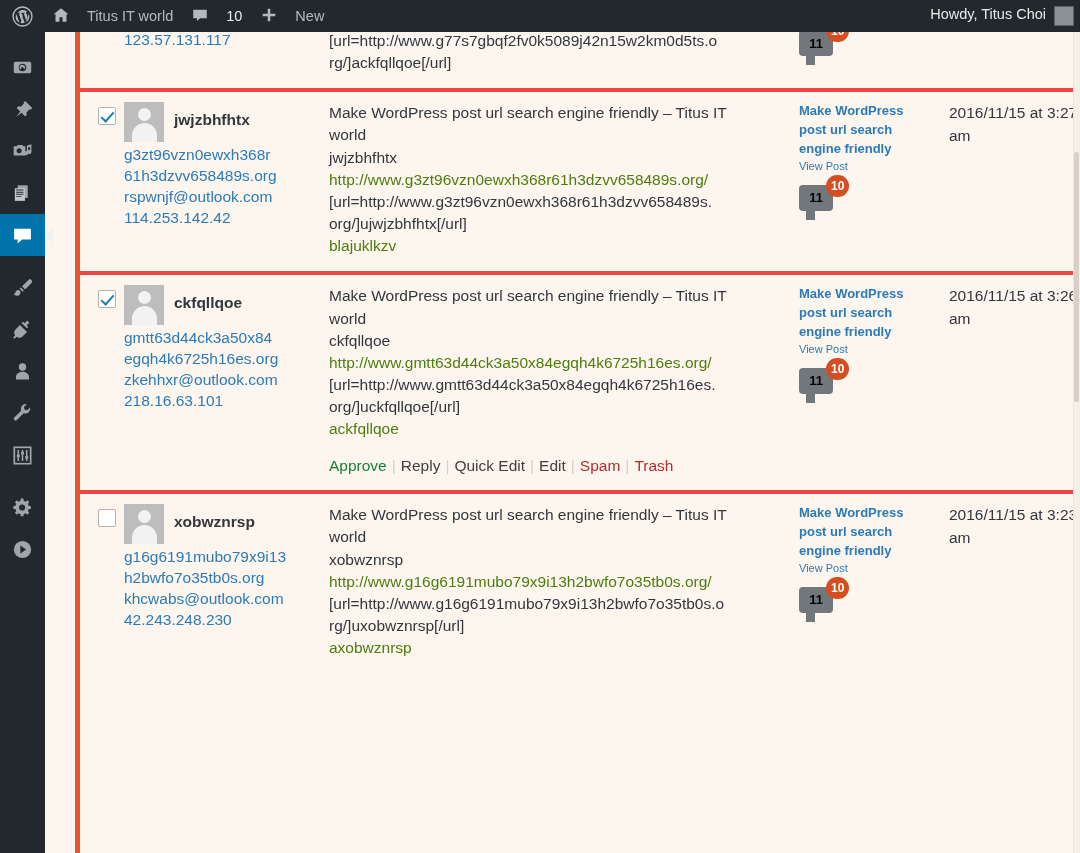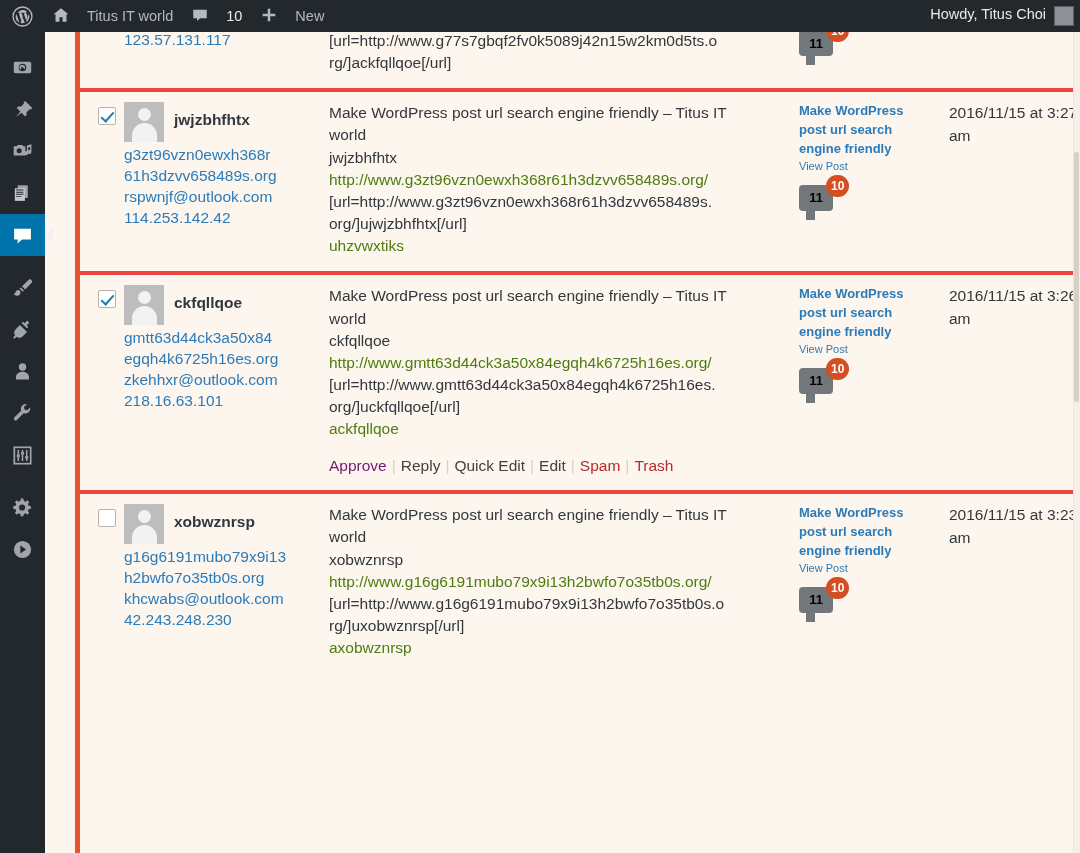--- a/index.html
+++ b/index.html
@@ -141,21 +141,21 @@
     font-size: 15.5px; line-height: 1.43; color: #32373c;
     padding-right: 16px; word-break: break-word;
   }
   .comment-body .ln { display: block; }
   .comment-body a { color: #4d7c0f; text-decoration: none; word-break: break-all; }
   .row-actions {
     font-size: 15.5px; margin-top: 14px; color: #cfc6bd;
     line-height: 1.4;
   }
   .row-actions a { text-decoration: none; }
-  .ra-approve { color: #701a75; }
+  .ra-approve { color: #15803d; }
   .ra-link { color: #404040; }
   .ra-danger { color: #b32d2e; }
   .ra-sep { padding: 0 5px; color: #d8cfc6; }
 
   
   .resp-link {
     color: #2b7bb9; text-decoration: none; font-weight: 700;
     font-size: 13px; line-height: 1.45; display: block;
     padding-right: 18px;
   }
@@ -414,21 +414,21 @@
           </div>
         </td>
         <td>
           <div class="comment-body">
             <span class="ln">Make WordPress post url search engine friendly – Titus IT</span>
             <span class="ln">world</span>
             <span class="ln">jwjzbhfhtx</span>
             <a class="ln">http://www.g3zt96vzn0ewxh368r61h3dzvv658489s.org/</a>
             <span class="ln">[url=http://www.g3zt96vzn0ewxh368r61h3dzvv658489s.</span>
             <span class="ln">org/]ujwjzbhfhtx[/url]</span>
-            <a class="ln">uhzvwxtiks</a>
+            <a class="ln">blajuklkzv</a>
           </div>
         </td>
         <td>
           <a class="resp-link">Make WordPress post url search engine friendly</a>
           <a class="view-post">View Post</a>
           <div class="bubble-wrap">
             <span class="bubble">11</span>
             <span class="bubble-badge">10</span>
           </div>
         </td>

